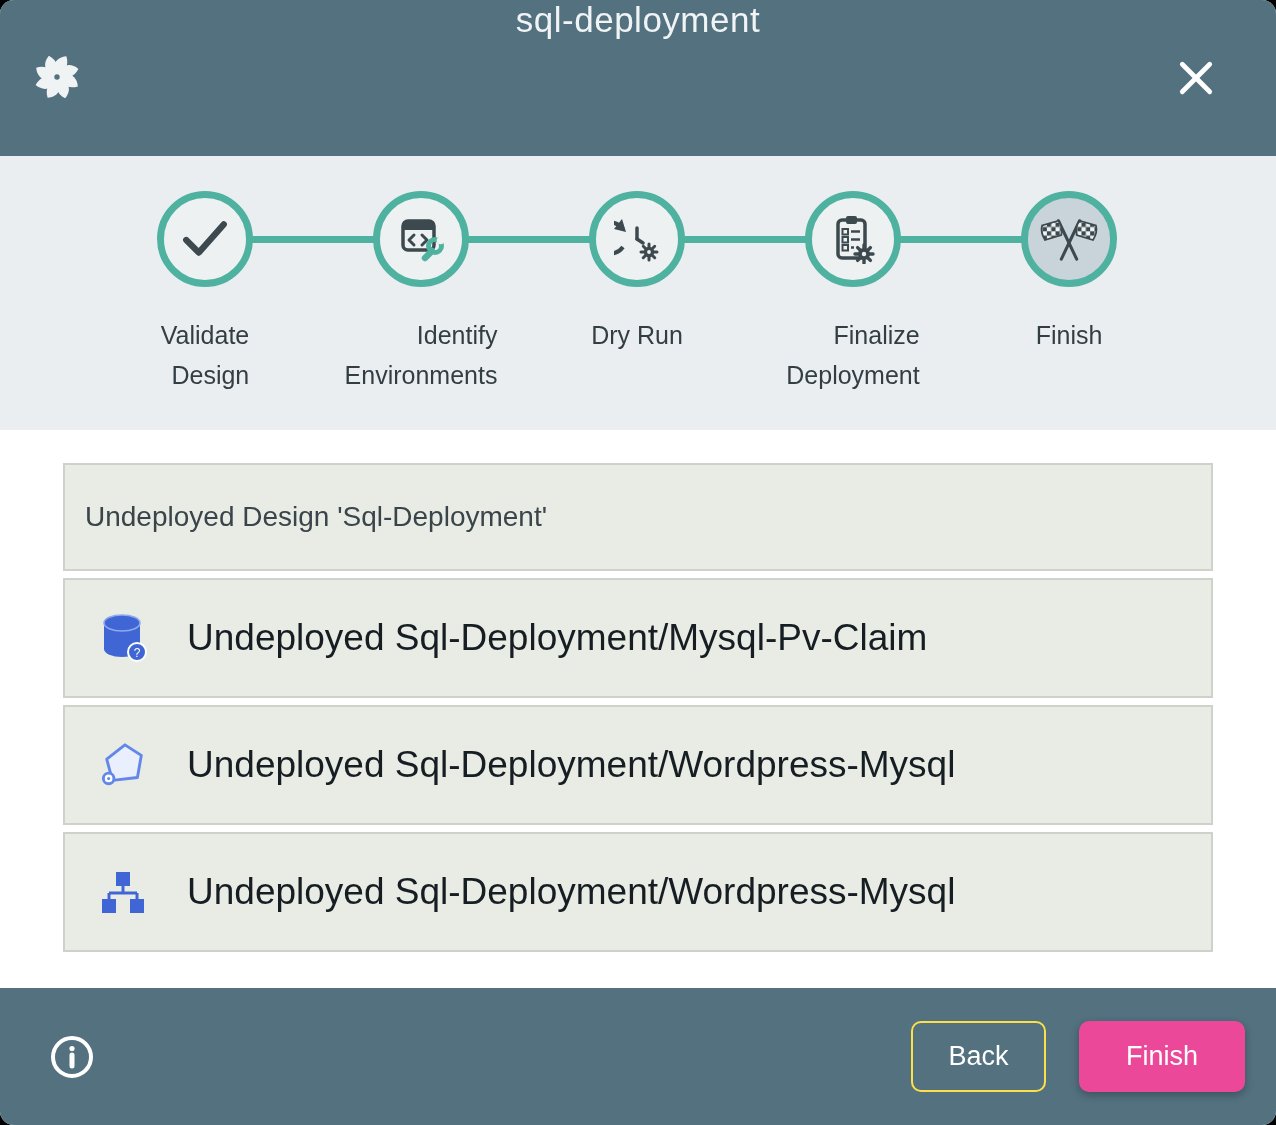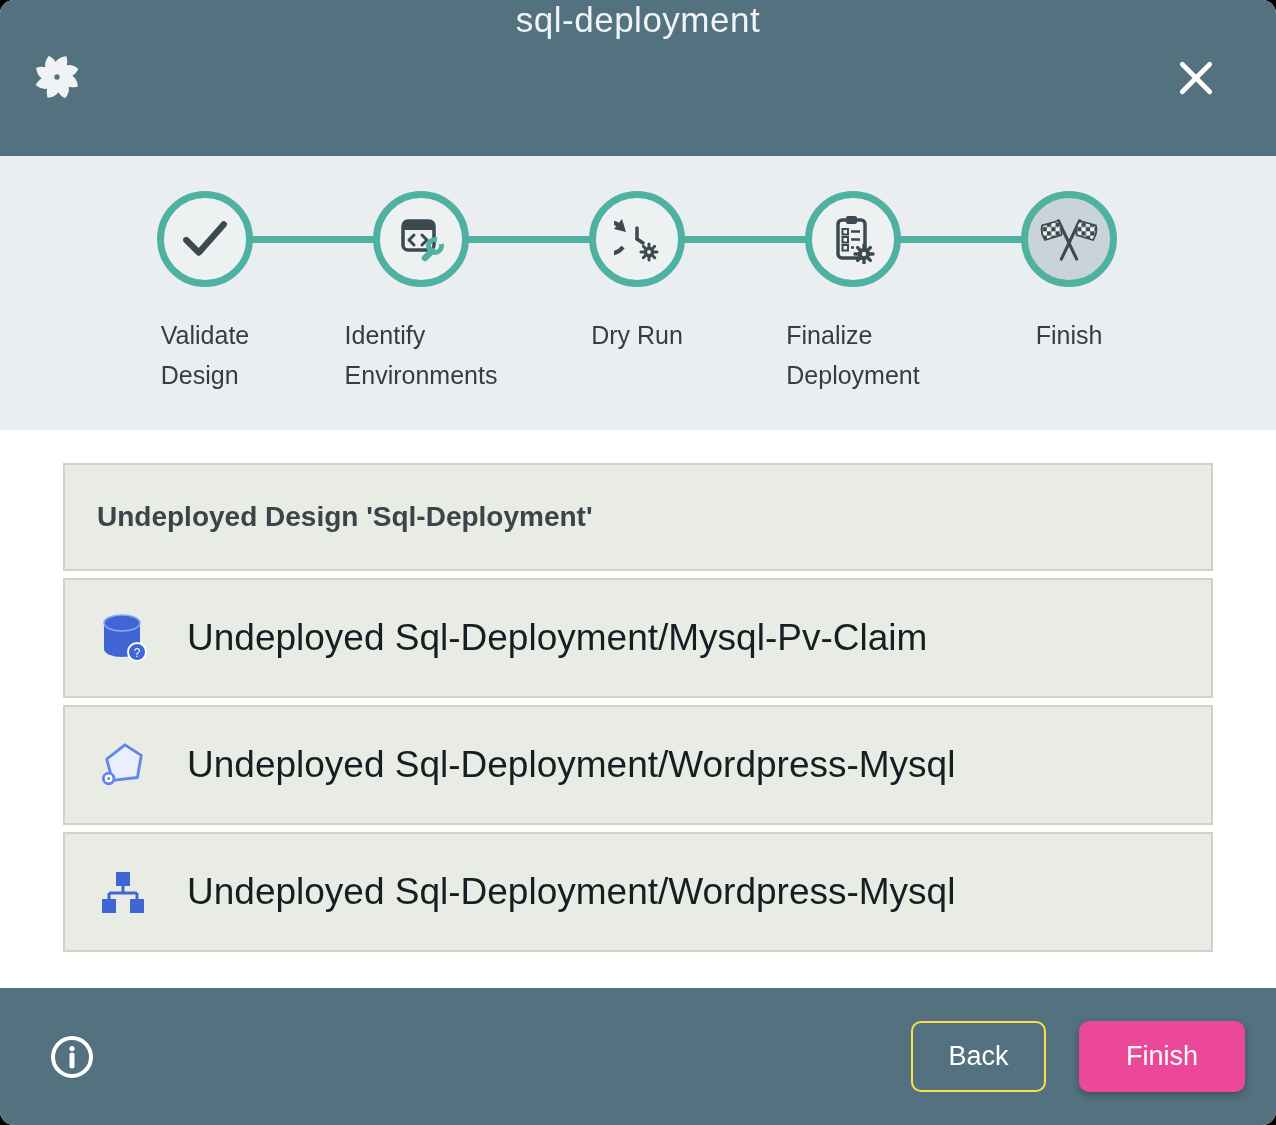--- a/index.html
+++ b/index.html
@@ -59,41 +59,41 @@
     width: 96px; height: 96px;
     border-radius: 50%;
     border: 7px solid #4FB2A0;
     background: #EEF1F2;
     display: flex; align-items: center; justify-content: center;
     position: relative; z-index: 1;
   }
   .step-circle.active { background: #C8D3DA; }
   .step-label {
     margin-top: 28px;
-    text-align: left;
+    text-align: right;
     color: #333E44;
     font-size: 25px;
     line-height: 40px;
   }
 
   
   .content {
     background: #fff;
     height: 558px;
     padding: 33px 63px 0 63px;
   }
   .panel-row {
     width: 1150px;
     background: #E9ECE4;
     border: 2px solid #CED2CA;
     margin-bottom: 7px;
     display: flex;
     align-items: center;
   }
-  .panel-row.summary { height: 108px; padding-left: 32px; font-weight: bold; }
+  .panel-row.summary { height: 108px; padding-left: 20px; }
   .summary-text { color: #3A444B; font-size: 28px; }
   .panel-row.item { height: 120px; padding-left: 35px; }
   .item-icon { width: 50px; height: 52px; margin-right: 37px; flex: 0 0 auto; display:flex; align-items:center; }
   .item-text { color: #161E23; font-size: 37px; }
 
   
   .footer {
     position: absolute;
     left: 0; right: 0; bottom: 0;
     height: 137px;

